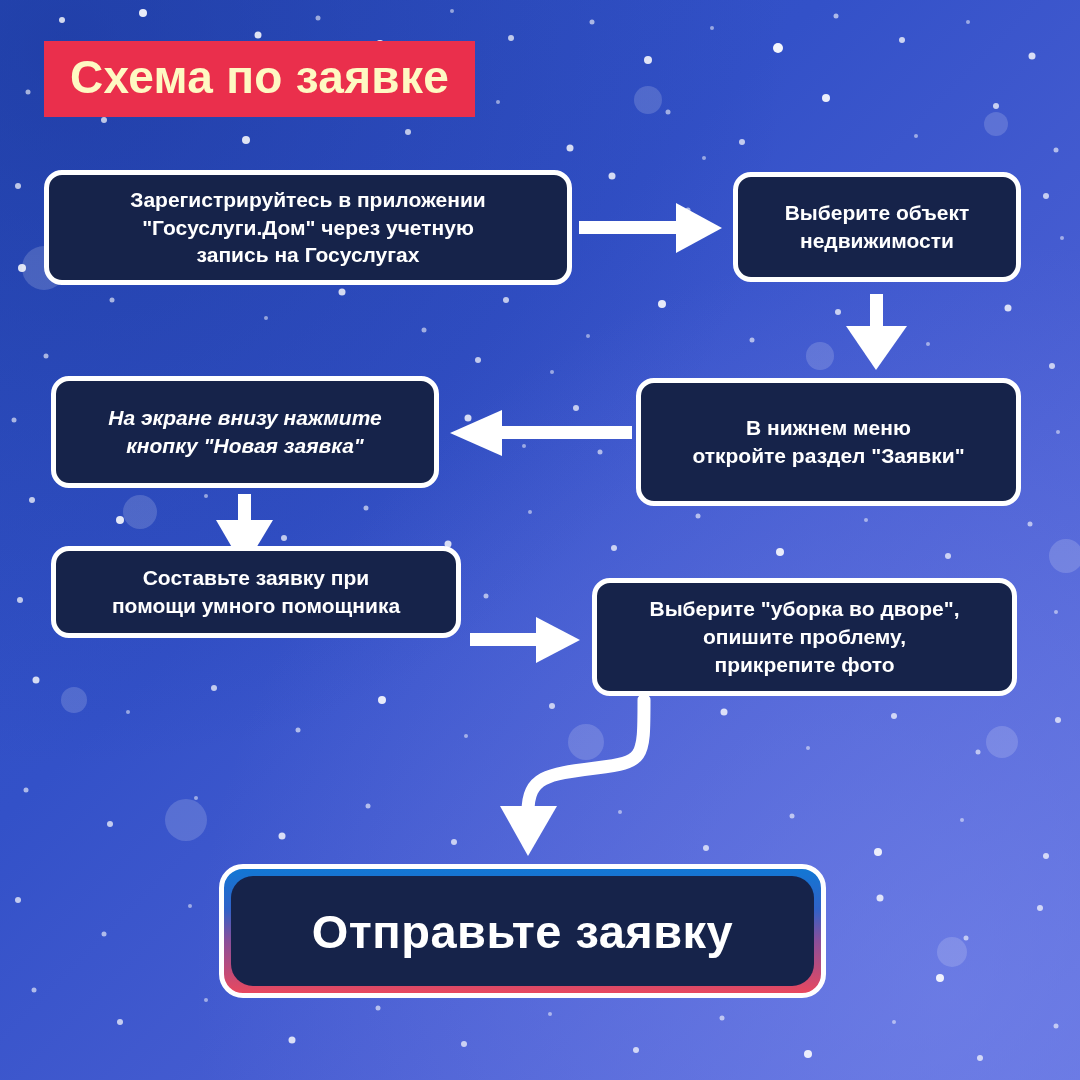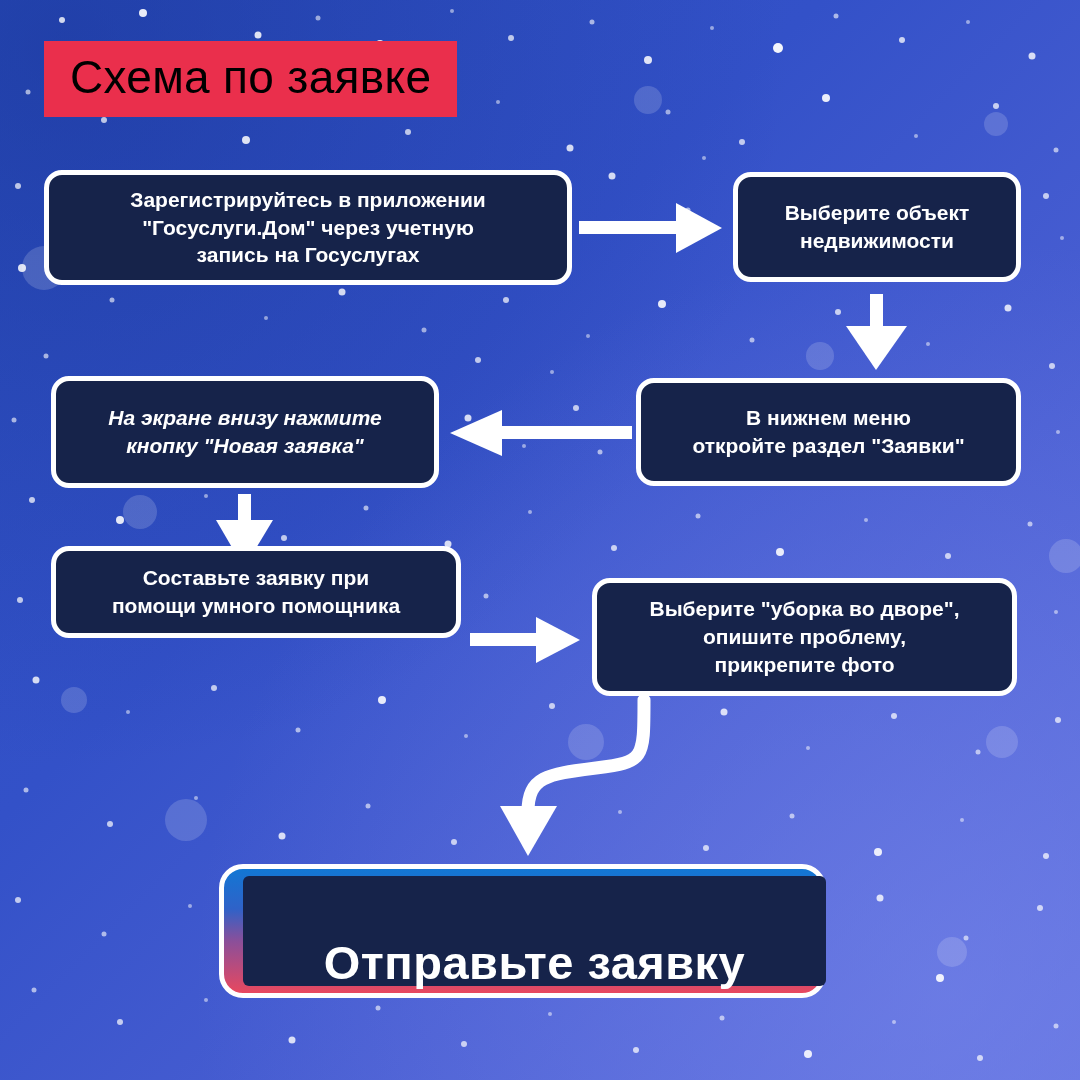--- a/index.html
+++ b/index.html
@@ -27,23 +27,23 @@
   
   .title-banner {
     position:absolute;
     left:44px; top:41px;
     padding:13px 26px 17px 26px;
     background:#ea2f4c;
     z-index:6;
   }
   .title-banner span {
     display:block;
-    color:#000000;
+    color:#fef9c3;
     font-size:46px;
-    font-weight:normal;
+    font-weight:bold;
     letter-spacing:0.3px;
     line-height:1;
     white-space:nowrap;
   }
 
   
   .node {
     position:absolute;
     background:#16234a;
     border:5px solid #ffffff;
@@ -58,44 +58,43 @@
   .node p {
     color:#ffffff;
     font-weight:bold;
     font-size:21px;
     line-height:1.33;
     white-space:pre-line;
   }
 
   #node-register  { left:44px;  top:170px; width:528px; height:115px; }
   #node-property  { left:733px; top:172px; width:288px; height:110px; }
-  #node-requests  { left:636px; top:378px; width:385px; height:108px; }
+  #node-requests  { left:636px; top:378px; width:385px; height:128px; }
   #node-newreq    { left:51px;  top:376px; width:388px; height:112px;font-style:italic; }
   #node-assistant { left:51px;  top:546px; width:410px; height:92px; }
   #node-cleanup   { left:592px; top:578px; width:425px; height:118px; }
 
   
   #cta-wrap {
     position:absolute;
     left:219px; top:864px;
     width:607px; height:134px;
     border-radius:24px;
     border:5px solid #ffffff;
     padding:7px;
     background:linear-gradient(180deg,#1277d4 0%, #2f62c8 32%, #8a4f9a 58%, #e8485f 100%);
     z-index:5;
   }
   #cta-button {
     width:100%; height:100%;
     background:#16234a;
-    border-radius:6px;
+    border-radius:22px;
     display:flex;
-    align-items:flex-end;
+    align-items:center;
     justify-content:center;
-    margin-left:12px;
   }
   #cta-button span {
     color:#ffffff;
     font-size:47px;
     font-weight:bold;
     letter-spacing:0.5px;
     line-height:1;
   }
 
   

